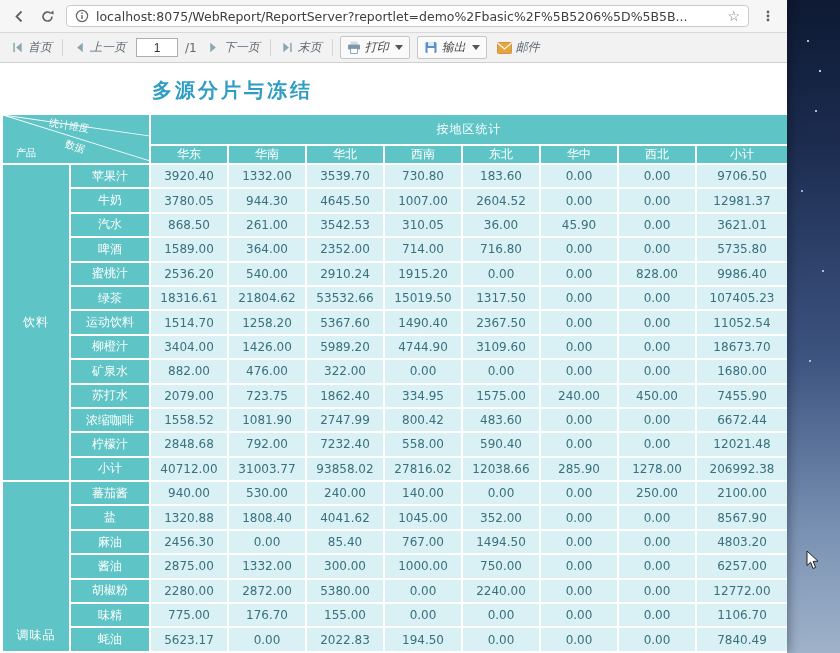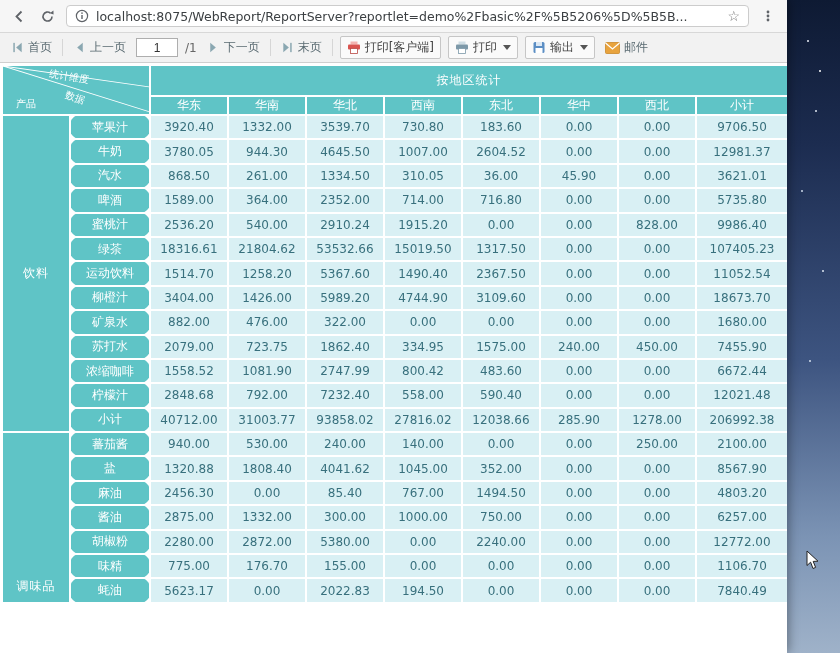--- a/index.html
+++ b/index.html
@@ -17,37 +17,37 @@
   .browser { position:absolute; left:0; top:0; width:787px; height:653px; background:#fff; box-shadow:2px 0 10px rgba(0,0,0,.35); }
 
   .chrome { height:33px; background:#f6f6f6; border-bottom:1px solid #d8d8d8; display:flex; align-items:center; padding:0 10px; gap:10px; }
   .chrome .icon-btn { width:18px; height:18px; display:flex; align-items:center; justify-content:center; flex:0 0 auto; }
   .addressbar { flex:1; height:22px; background:#fff; border:1px solid #cccccc; border-radius:4px; display:flex; align-items:center; padding:0 8px; gap:7px; min-width:0; }
   .url { flex:1; font-size:12.5px; color:#3c4043; white-space:nowrap; overflow:hidden; text-overflow:ellipsis; }
   .star-glyph { font-size:14px; color:#777; line-height:1; flex:0 0 auto; }
 
   
   .toolbar { height:30px; background:#f2f2f2; border-bottom:1px solid #cfcfcf; display:flex; align-items:center; padding:0 8px; gap:7px; font-size:12px; color:#555; white-space:nowrap; }
-  .tool-item { display:flex; align-items:center; gap:4px; padding:2px 3px; color:#5a6b72; cursor:default; }
+  .tool-item { display:flex; align-items:center; gap:4px; padding:2px 3px; color:#5a6b72; cursor:default;font-style:italic; }
   .tool-item.btn { border:1px solid #c6c6c6; background:#fafafa; border-radius:2px; padding:2px 6px; color:#444; }
   .sep { width:1px; height:17px; background:#d6d6d6; flex:0 0 auto; }
   .page-input { width:42px; height:19px; border:1px solid #aeaeae; background:#fff; text-align:center; font-size:12px; color:#333; padding:0; }
   .caret-down { width:0; height:0; border-left:4px solid transparent; border-right:4px solid transparent; border-top:5px solid #555; margin-left:2px; }
 
   
   .report { position:absolute; left:0; top:64px; width:787px; height:589px; background:#fff; overflow:hidden; }
   .report-title { margin:13px 0 9px 152px; font-size:20px; font-weight:bold; letter-spacing:3px; color:#2e9cc3; }
 
   table.rpt { border-collapse:collapse; table-layout:fixed; width:786px; margin-left:1px; }
   table.rpt th, table.rpt td { border:2px solid #ffffff; padding:0 2px; overflow:hidden; }
   .teal { background:#5fc4c6; color:#ffffff; font-size:12px; font-weight:normal; text-align:center; }
   .region-h { height:31px; letter-spacing:1px;margin-left:28px; }
   .col-h { height:17px; }
   td.num { background:#d9f0f4; color:#38707d; font-size:12px; text-align:center; height:24.4px; }
-  td.product-cell { height:21px;border-radius:10px; }
+  td.product-cell { height:21px; }
   td.group-cell { letter-spacing:1px; }
   td.group-cell.bottom { vertical-align:bottom; padding-bottom:7px; }
   tr.rpt-row { height:24.4px; }
 
   
   th.corner { position:relative; background:#5fc4c6; padding:0; }
   th.corner svg { position:absolute; left:0; top:0; width:100%; height:100%; }
   th.corner .c-lbl { position:absolute; font-size:10px; color:#fff; font-weight:normal; white-space:nowrap; }
   .c-top { left:46px; top:4px; transform:rotate(9deg); }
   .c-mid { left:62px; top:25px; transform:rotate(19deg); }
@@ -122,28 +122,20 @@
     <span class="tool-item">
       <svg width="13" height="13" viewBox="0 0 14 14">
           <polygon points="2.5,2 8.5,7 2.5,12" fill="#8aa7b1"></polygon>
           <rect x="9.9" y="2" width="1.6" height="10" fill="#8aa7b1"></rect>
         </svg>
       <span>末页</span>
     </span>
     <span class="sep"></span>
     <span class="tool-item btn">
       <svg width="14" height="13" viewBox="0 0 14 13">
-          <rect x="3.5" y="0.5" width="7" height="3" fill="#f3b3b0"></rect>
-          <rect x="1" y="3.5" width="12" height="5" rx="1" fill="#d9534f"></rect>
-          <rect x="3.5" y="7.5" width="7" height="5" fill="#ffffff" stroke="#b94743" stroke-width="0.8"></rect>
-        </svg>
-      <span>打印[客户端]</span>
-    </span>
-    <span class="tool-item btn">
-      <svg width="14" height="13" viewBox="0 0 14 13">
           <rect x="3.5" y="0.5" width="7" height="3" fill="#cfdde4"></rect>
           <rect x="1" y="3.5" width="12" height="5" rx="1" fill="#7c98a8"></rect>
           <rect x="3.5" y="7.5" width="7" height="5" fill="#ffffff" stroke="#7c98a8" stroke-width="0.8"></rect>
         </svg>
       <span>打印</span>
       <span class="caret-down"></span>
     </span>
     <span class="tool-item btn">
       <svg width="14" height="13" viewBox="0 0 14 13">
           <rect x="1.5" y="1" width="11" height="11" rx="1.5" fill="#5b8ec4"></rect>
@@ -156,20 +148,21 @@
     <span class="tool-item">
       <svg width="15" height="12" viewBox="0 0 15 12">
           <rect x="0.5" y="0.5" width="14" height="11" rx="1" fill="#e8a33d" stroke="#c9882a" stroke-width="0.8"></rect>
           <path d="M0.5 1 L7.5 7 L14.5 1" fill="none" stroke="#ffffff" stroke-width="1.2"></path>
         </svg>
       <span>邮件</span>
     </span>
   </div>
 
   <div class="report">
+    <div class="report-title">多源分片与冻结</div>
 
     <table class="rpt">
       <colgroup>
         <col style="width:68px">
           <col style="width:80px">
         <col style="width:78px">
           <col style="width:78px">
           <col style="width:78px">
           <col style="width:78px">
         <col style="width:78px">
@@ -222,21 +215,21 @@
             <td class="num">1007.00</td>
             <td class="num">2604.52</td>
             <td class="num">0.00</td>
             <td class="num">0.00</td>
             <td class="num">12981.37</td>
           </tr>
           <tr class="rpt-row">
             <td class="teal product-cell">汽水</td>
             <td class="num">868.50</td>
             <td class="num">261.00</td>
-            <td class="num">1334.50</td>
+            <td class="num">3542.53</td>
             <td class="num">310.05</td>
             <td class="num">36.00</td>
             <td class="num">45.90</td>
             <td class="num">0.00</td>
             <td class="num">3621.01</td>
           </tr>
           <tr class="rpt-row">
             <td class="teal product-cell">啤酒</td>
             <td class="num">1589.00</td>
             <td class="num">364.00</td>

